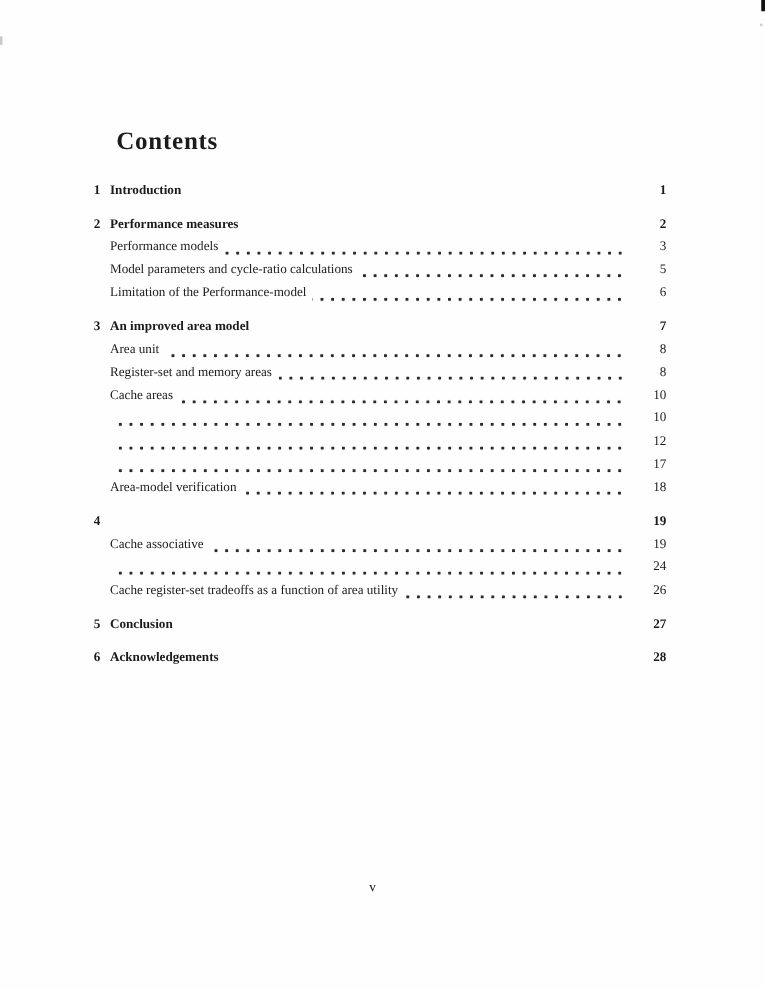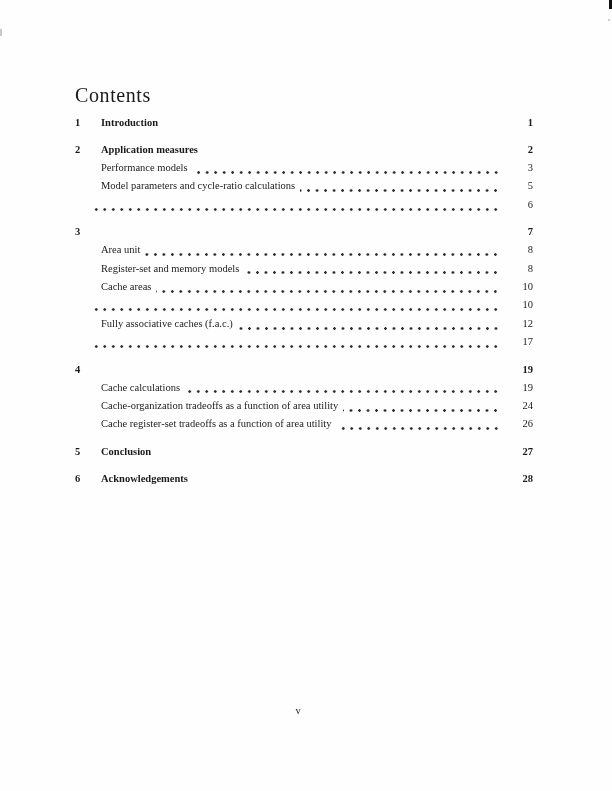--- a/index.html
+++ b/index.html
@@ -22,22 +22,22 @@
 
   .toc-wrap {
     position: absolute;
     left: 75px;
     top: 84px;
     width: 458px;
   }
   .toc-heading {
     font-size: 20px;
     line-height: 23px;
-    font-weight: normal;
-    margin: 0;
+    font-weight: bold;
+    margin: 18px;
     letter-spacing: 0.6px;
   }
   .toc-list { margin-top: 6px; }
 
   .ch-row, .sec-row {
     display: flex;
     align-items: baseline;
     font-size: 10.5px;
   }
   .ch-row {
@@ -46,21 +46,21 @@
     font-weight: bold;
     margin-top: 8px;
   }
   .ch-row:first-child { margin-top: 0; }
   .sec-row {
     height: 18.4px;
     line-height: 18.4px;
     padding-left: 13px;
   }
   .ch-num { width: 13px; flex: 0 0 auto; }
-  .ch-title, .sec-title { white-space: nowrap; flex: 0 0 auto; margin-left: 13px; }
+  .ch-title, .sec-title { white-space: nowrap; flex: 0 0 auto; }
   .spacer { flex: 1 1 auto; }
   .leader {
     flex: 1 1 auto;
     align-self: stretch;
     margin: 0 4px 0 5px;
     background-image: radial-gradient(circle, #2a2a2a 1.1px, rgba(0,0,0,0) 1.5px);
     background-size: 8.5px 5px;
     background-repeat: repeat-x;
     background-position: right 2px bottom 2.5px;
   }
@@ -91,83 +91,88 @@
   <h1 class="toc-heading">Contents</h1>
   <div class="toc-list">
       <div class="ch-row">
         <span class="ch-num">1</span>
         <span class="ch-title">Introduction</span>
         <span class="spacer"></span>
         <span class="ch-page">1</span>
       </div>
       <div class="ch-row">
         <span class="ch-num">2</span>
-        <span class="ch-title">Application measures</span>
+        <span class="ch-title">Performance measures</span>
         <span class="spacer"></span>
         <span class="ch-page">2</span>
       </div>
       <div class="sec-row">
         <span class="sec-title">Performance models</span>
         <span class="leader"></span>
         <span class="sec-page">3</span>
       </div>
       <div class="sec-row">
         <span class="sec-title">Model parameters and cycle-ratio calculations</span>
         <span class="leader"></span>
         <span class="sec-page">5</span>
       </div>
       <div class="sec-row">
+        <span class="sec-title">Limitation of the Performance-model</span>
         <span class="leader"></span>
         <span class="sec-page">6</span>
       </div>
       <div class="ch-row">
         <span class="ch-num">3</span>
+        <span class="ch-title">An improved area model</span>
         <span class="spacer"></span>
         <span class="ch-page">7</span>
       </div>
       <div class="sec-row">
         <span class="sec-title">Area unit</span>
         <span class="leader"></span>
         <span class="sec-page">8</span>
       </div>
       <div class="sec-row">
-        <span class="sec-title">Register-set and memory models</span>
+        <span class="sec-title">Register-set and memory areas</span>
         <span class="leader"></span>
         <span class="sec-page">8</span>
       </div>
       <div class="sec-row">
         <span class="sec-title">Cache areas</span>
         <span class="leader"></span>
         <span class="sec-page">10</span>
       </div>
       <div class="sec-row">
         <span class="leader"></span>
         <span class="sec-page">10</span>
       </div>
       <div class="sec-row">
-        <span class="sec-title">Fully associative caches (f.a.c.)</span>
         <span class="leader"></span>
         <span class="sec-page">12</span>
       </div>
       <div class="sec-row">
         <span class="leader"></span>
         <span class="sec-page">17</span>
       </div>
+      <div class="sec-row">
+        <span class="sec-title">Area-model verification</span>
+        <span class="leader"></span>
+        <span class="sec-page">18</span>
+      </div>
       <div class="ch-row">
         <span class="ch-num">4</span>
         <span class="spacer"></span>
         <span class="ch-page">19</span>
       </div>
       <div class="sec-row">
-        <span class="sec-title">Cache calculations</span>
+        <span class="sec-title">Cache associative</span>
         <span class="leader"></span>
         <span class="sec-page">19</span>
       </div>
       <div class="sec-row">
-        <span class="sec-title">Cache-organization tradeoffs as a function of area utility</span>
         <span class="leader"></span>
         <span class="sec-page">24</span>
       </div>
       <div class="sec-row">
         <span class="sec-title">Cache register-set tradeoffs as a function of area utility</span>
         <span class="leader"></span>
         <span class="sec-page">26</span>
       </div>
       <div class="ch-row">
         <span class="ch-num">5</span>

